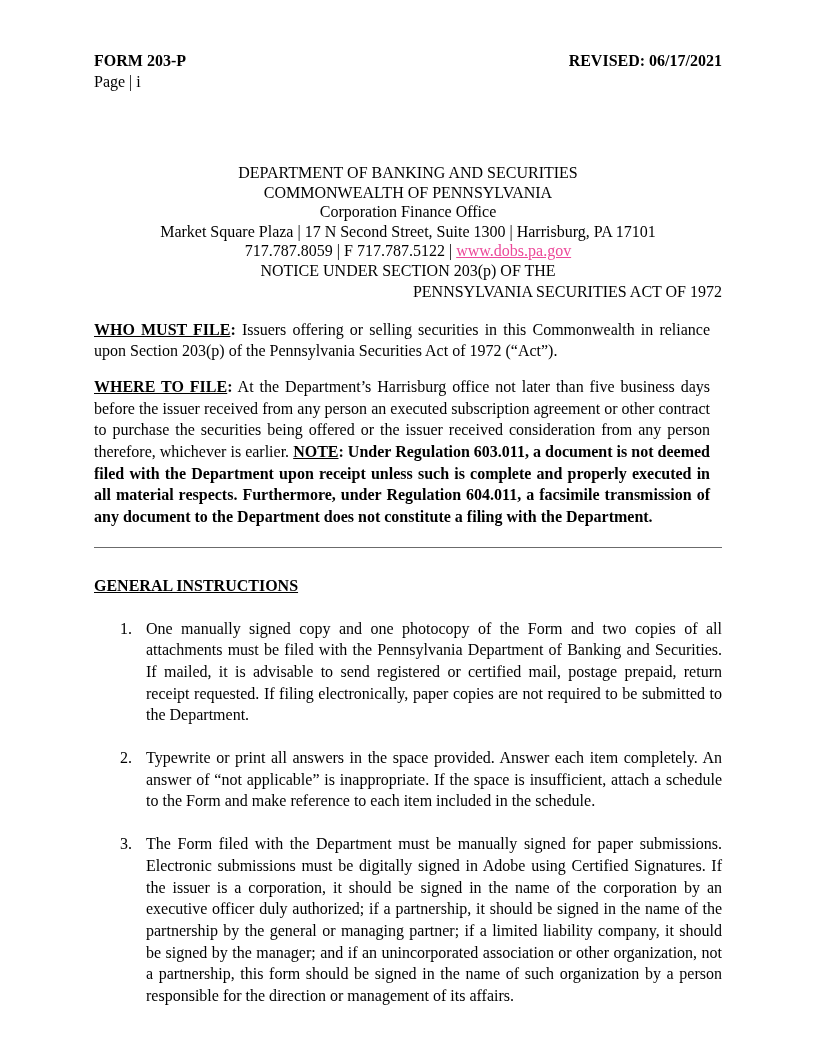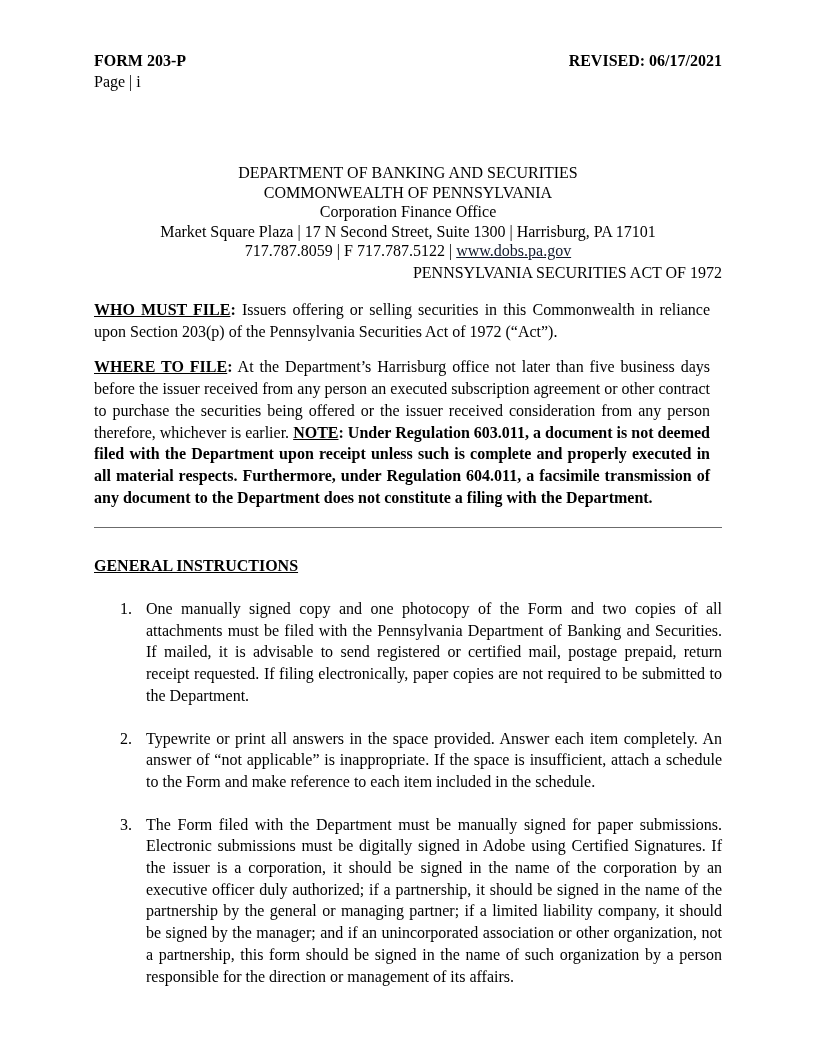--- a/index.html
+++ b/index.html
@@ -24,21 +24,21 @@
   }
   .hdr-page { font-weight: normal; line-height: 21px; }
   .letterhead {
     text-align: center;
     margin-top: 71px;
     line-height: 19.5px;
   }
   .letterhead .lh-line { white-space: nowrap; }
   .lh-notice2 { margin-top: 2px; text-align: right; }
   a.site-link {
-    color: #0f172a;
+    color: #ec4899;
     text-decoration: underline;
     cursor: pointer;
     margin-top: 40px;
   }
   .para {
     margin: 14px 12px 0 0;
     text-align: justify;
     text-align-last: left;
     line-height: 21.7px;
     font-family: Liberation Serif, serif;
@@ -95,20 +95,21 @@
 
   <section class="letterhead">
     <div class="lh-line">DEPARTMENT OF BANKING AND SECURITIES</div>
     <div class="lh-line">COMMONWEALTH OF PENNSYLVANIA</div>
     <div class="lh-line">Corporation Finance Office</div>
     <div class="lh-line">Market Square Plaza | 17 N Second Street, Suite 1300 | Harrisburg, PA 17101</div>
     <div class="lh-line">
       <span>717.787.8059 | F 717.787.5122 |</span>
       <a class="site-link">www.dobs.pa.gov</a>
     </div>
+    <div class="lh-line">NOTICE UNDER SECTION 203(p) OF THE</div>
     <div class="lh-line lh-notice2">PENNSYLVANIA SECURITIES ACT OF 1972</div>
   </section>
 
   <p class="para para-first"><span class="lead">WHO MUST FILE</span><span class="b">:</span>
     <span>Issuers offering or selling securities in this Commonwealth in reliance upon Section 203(p) of the Pennsylvania Securities Act of 1972 (“Act”).</span></p>
 
   <p class="para"><span class="lead">WHERE TO FILE</span><span class="b">:</span>
     <span>At the Department’s Harrisburg office not later than five business days before the issuer received from any person an executed subscription agreement or other contract to purchase the securities being offered or the issuer received consideration from any person therefore, whichever is earlier.</span>
     <span class="b"><span class="lead">NOTE</span><span>:</span>
     <span>Under Regulation 603.011, a document is not deemed filed with the Department upon receipt unless such is complete and properly executed in all material respects. Furthermore, under Regulation 604.011, a facsimile transmission of any document to the Department does not constitute a filing with the Department.</span></span></p>

